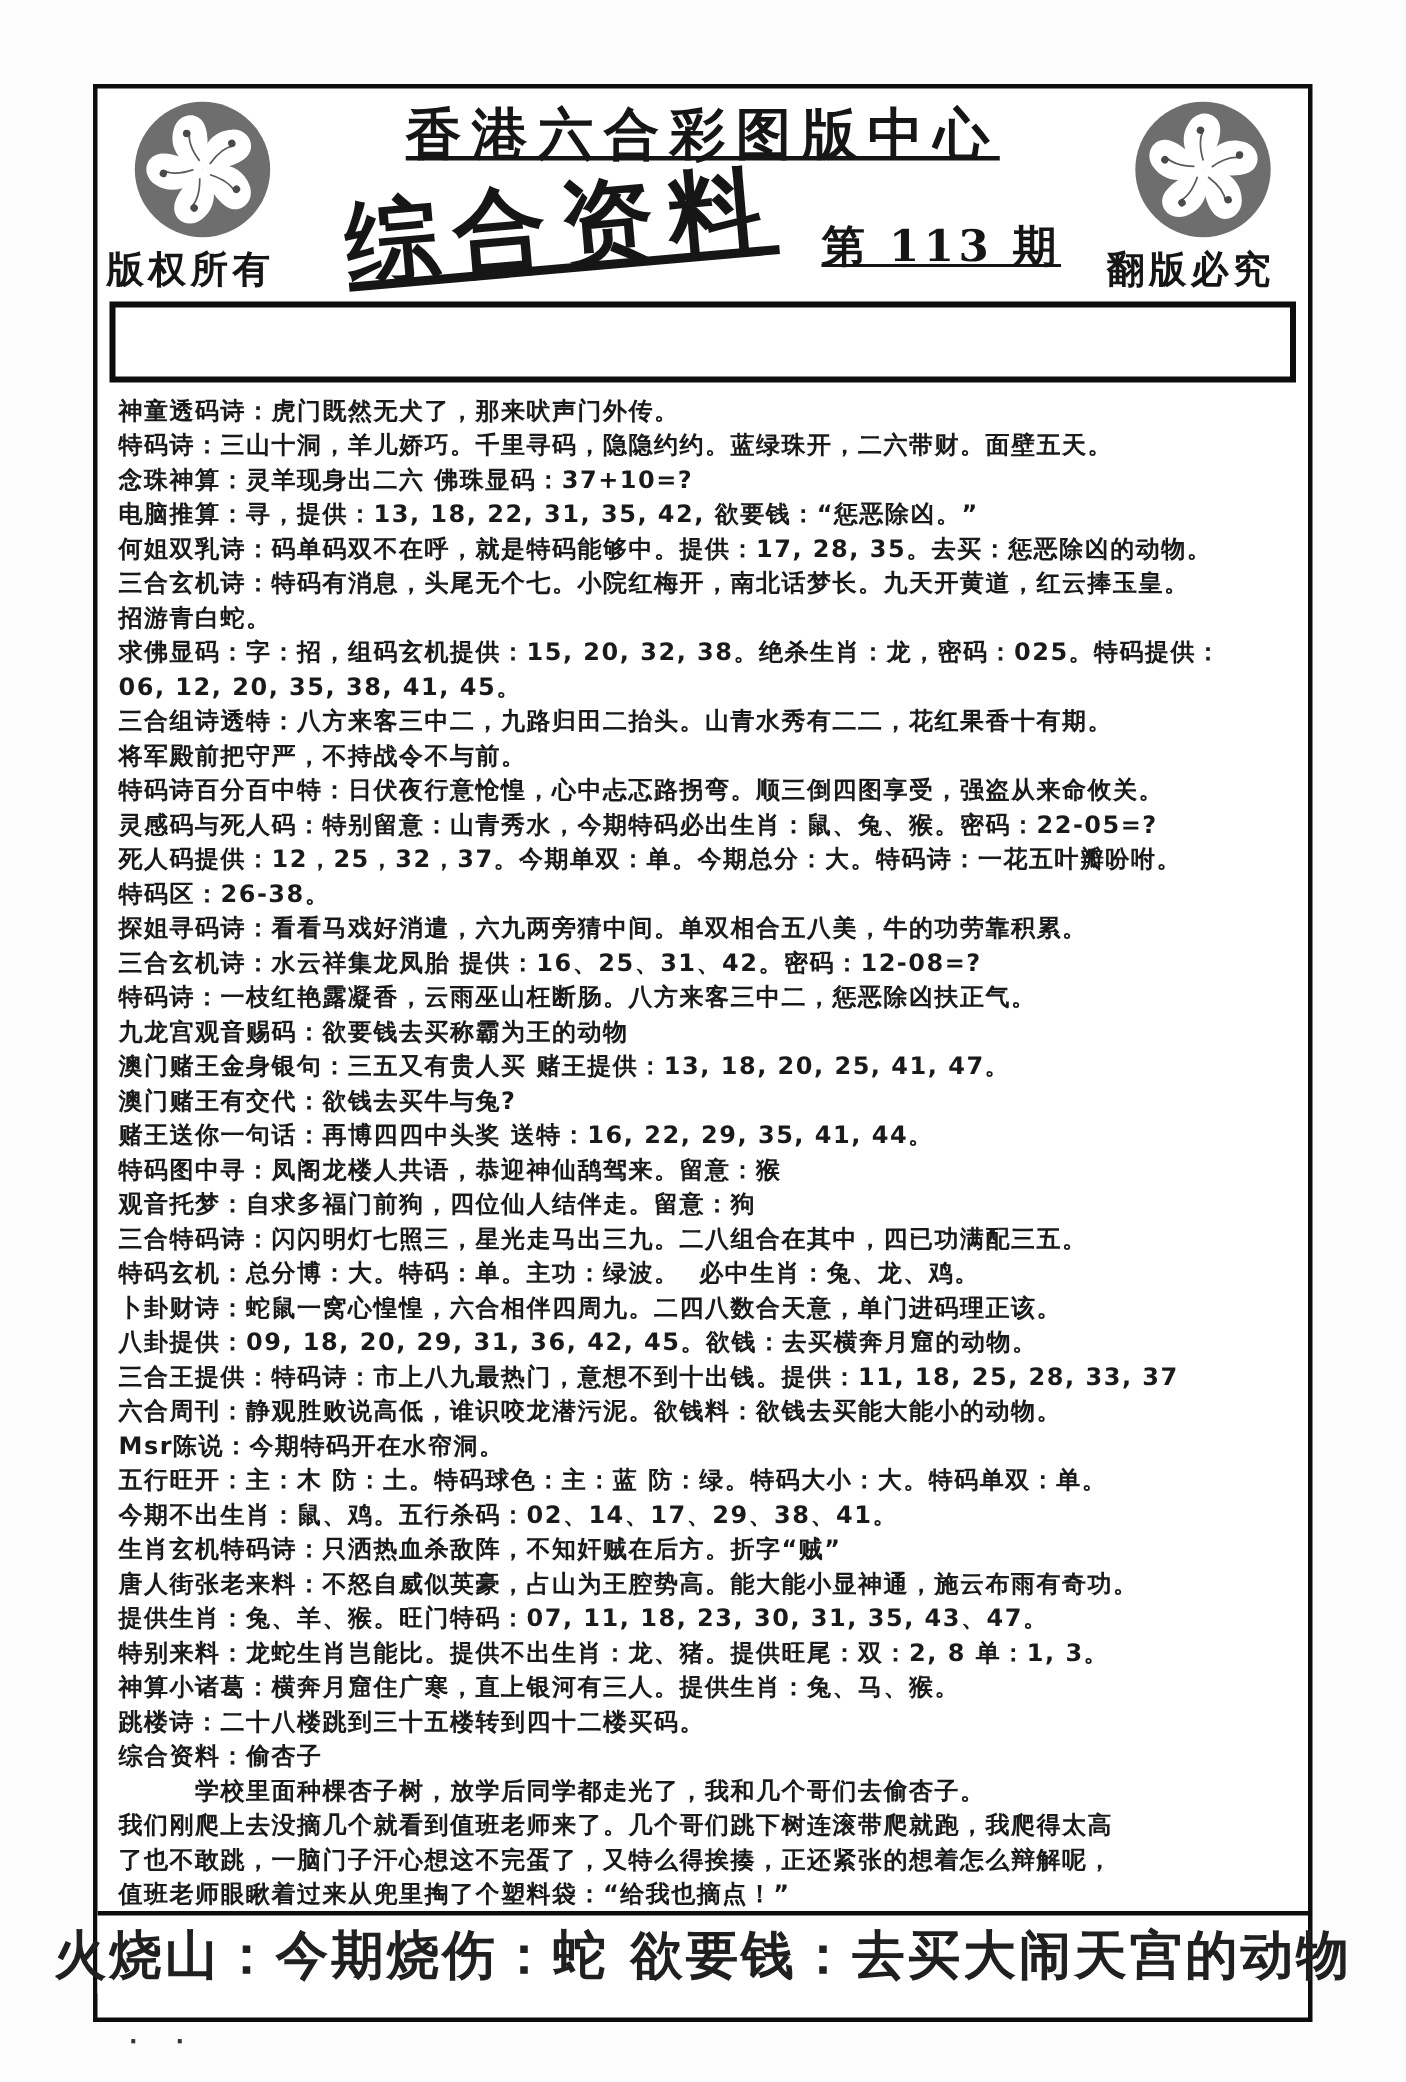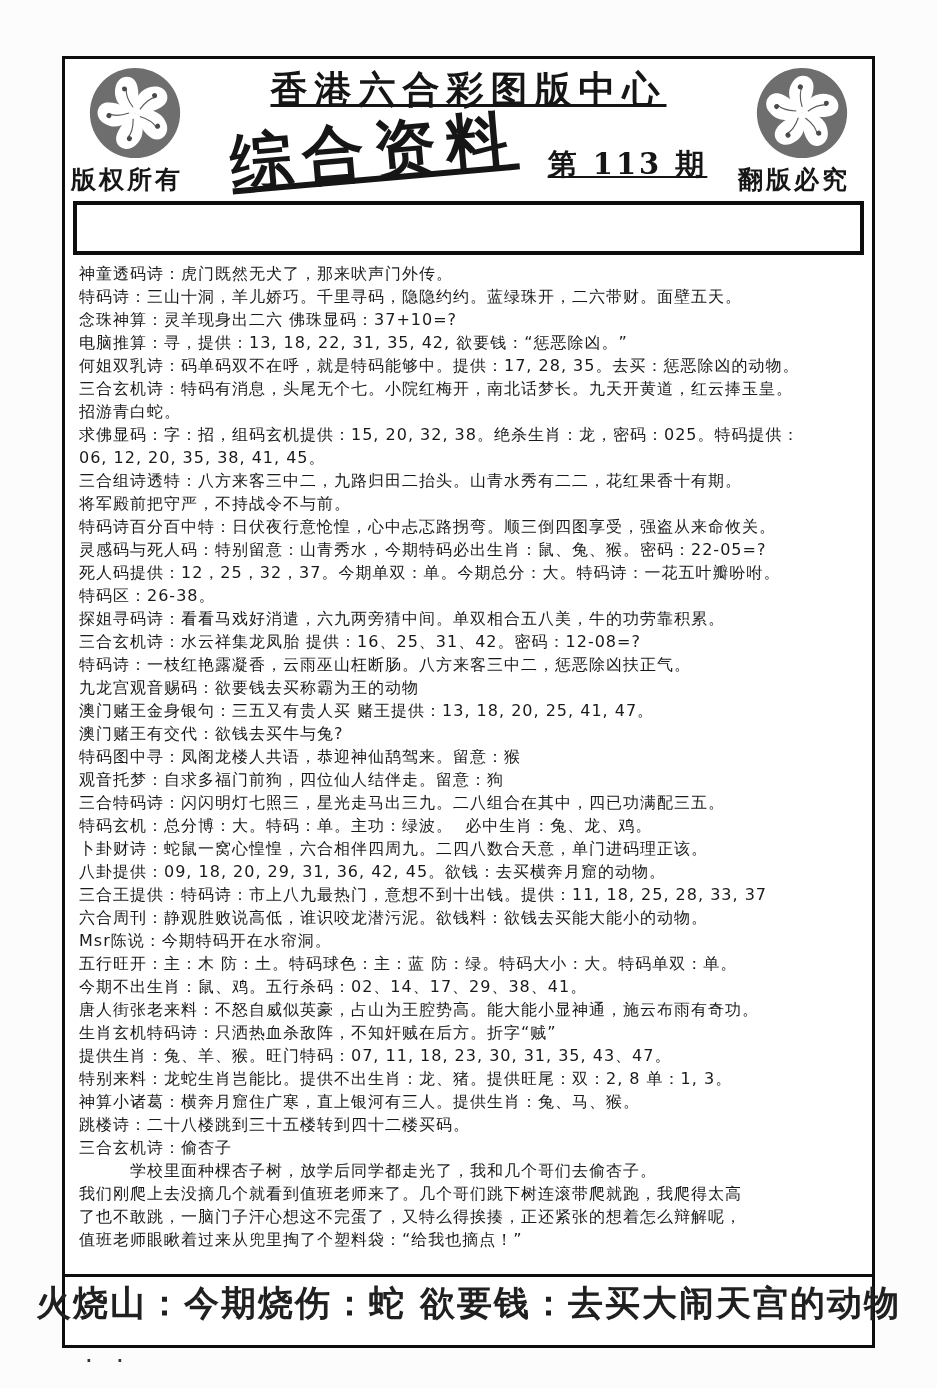--- a/index.html
+++ b/index.html
@@ -38,21 +38,21 @@
     letter-spacing:3px;padding-bottom:10px;white-space:nowrap;
   }
   
   .notice-box{
     margin:2px 8px 4px 8px;height:46px;border:4px solid #0d0d0d;
     background:#fff;
   }
   
   .body-lines{padding:3px 10px 0 14px;}
   .line{
-    font-size:16px;font-weight:normal;line-height:23px;height:23px;
+    font-size:16px;font-weight:bold;line-height:23px;height:23px;
     letter-spacing:1px;white-space:pre;overflow:visible;color:#1a1a1a;
   }
   
   .footer{
     position:absolute;left:0;right:0;bottom:16px;height:52px;
     border-top:3px solid #0d0d0d;display:flex;align-items:center;
     justify-content:center;background:#fff;
   }
   .footer span{
     font-family:"DejaVu Serif", serif;font-weight:900;font-size:35px;
@@ -189,20 +189,21 @@
       <div class="line">三合玄机诗：水云祥集龙凤胎 提供：16、25、31、42。密码：12-08=?</div>
 
       <div class="line">特码诗：一枝红艳露凝香，云雨巫山枉断肠。八方来客三中二，惩恶除凶扶正气。</div>
 
       <div class="line">九龙宫观音赐码：欲要钱去买称霸为王的动物</div>
 
       <div class="line">澳门赌王金身银句：三五又有贵人买 赌王提供：13, 18, 20, 25, 41, 47。</div>
 
       <div class="line">澳门赌王有交代：欲钱去买牛与兔?</div>
 
+      <div class="line">赌王送你一句话：再博四四中头奖 送特：16, 22, 29, 35, 41, 44。</div>
 
       <div class="line">特码图中寻：凤阁龙楼人共语，恭迎神仙鸹驾来。留意：猴</div>
 
       <div class="line">观音托梦：自求多福门前狗，四位仙人结伴走。留意：狗</div>
 
       <div class="line">三合特码诗：闪闪明灯七照三，星光走马出三九。二八组合在其中，四已功满配三五。</div>
 
       <div class="line">特码玄机：总分博：大。特码：单。主功：绿波。  必中生肖：兔、龙、鸡。</div>
 
       <div class="line">卜卦财诗：蛇鼠一窝心惶惶，六合相伴四周九。二四八数合天意，单门进码理正该。</div>
@@ -213,33 +214,33 @@
 
 
       <div class="line">六合周刊：静观胜败说高低，谁识咬龙潜污泥。欲钱料：欲钱去买能大能小的动物。</div>
 
       <div class="line">Msr陈说：今期特码开在水帘洞。</div>
 
       <div class="line">五行旺开：主：木 防：土。特码球色：主：蓝 防：绿。特码大小：大。特码单双：单。</div>
 
       <div class="line">今期不出生肖：鼠、鸡。五行杀码：02、14、17、29、38、41。</div>
 
+      <div class="line">生肖玄机特码诗：只洒热血杀敌阵，不知奸贼在后方。折字“贼”</div>
+
       <div class="line">唐人街张老来料：不怒自威似英豪，占山为王腔势高。能大能小显神通，施云布雨有奇功。</div>
 
-      <div class="line">生肖玄机特码诗：只洒热血杀敌阵，不知奸贼在后方。折字“贼”</div>
-
       <div class="line">提供生肖：兔、羊、猴。旺门特码：07, 11, 18, 23, 30, 31, 35, 43、47。</div>
 
       <div class="line">特别来料：龙蛇生肖岂能比。提供不出生肖：龙、猪。提供旺尾：双：2, 8 单：1, 3。</div>
 
       <div class="line">神算小诸葛：横奔月窟住广寒，直上银河有三人。提供生肖：兔、马、猴。</div>
 
       <div class="line">跳楼诗：二十八楼跳到三十五楼转到四十二楼买码。</div>
 
-      <div class="line">三合玄机诗：偷杏子</div>
+      <div class="line">综合资料：偷杏子</div>
 
       <div class="line">　　　学校里面种棵杏子树，放学后同学都走光了，我和几个哥们去偷杏子。</div>
 
       <div class="line">我们刚爬上去没摘几个就看到值班老师来了。几个哥们跳下树连滚带爬就跑，我爬得太高</div>
 
       <div class="line">了也不敢跳，一脑门子汗心想这不完蛋了，又特么得挨揍，正还紧张的想着怎么辩解呢，</div>
 
       <div class="line">值班老师眼瞅着过来从兜里掏了个塑料袋：“给我也摘点！”</div>
     </div>
 

